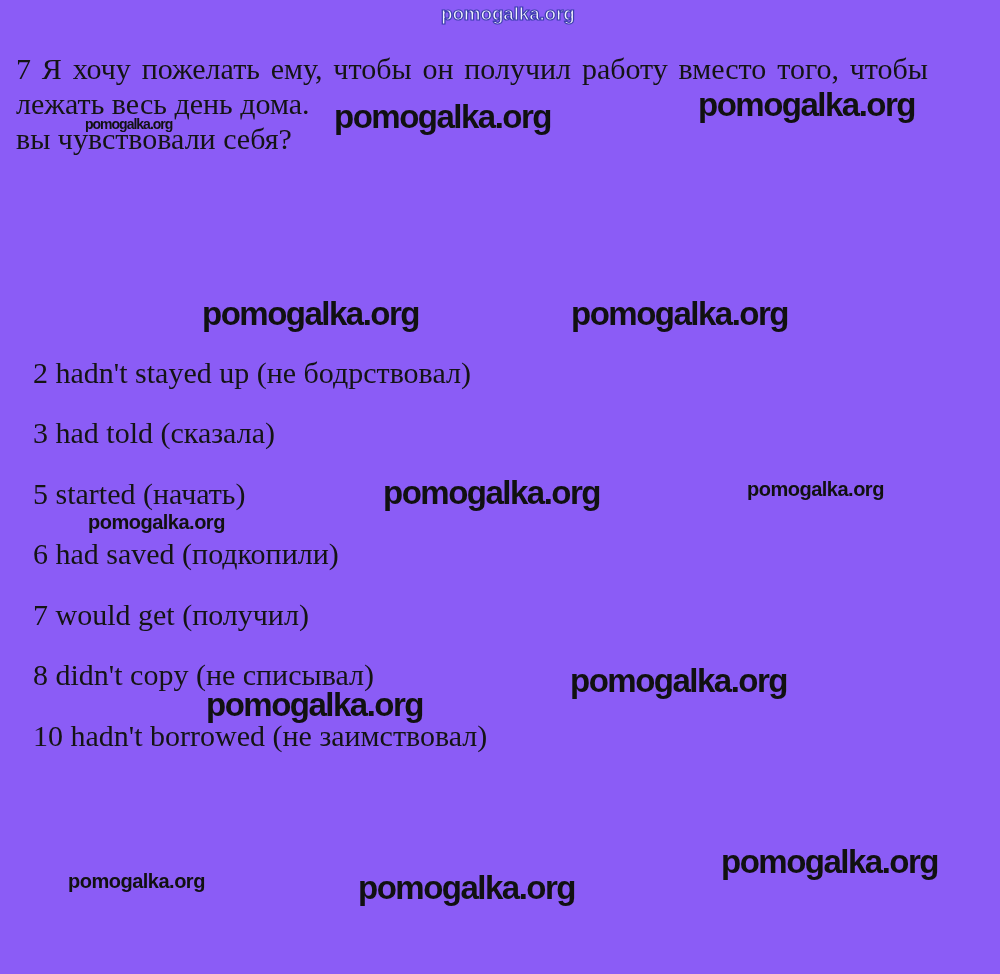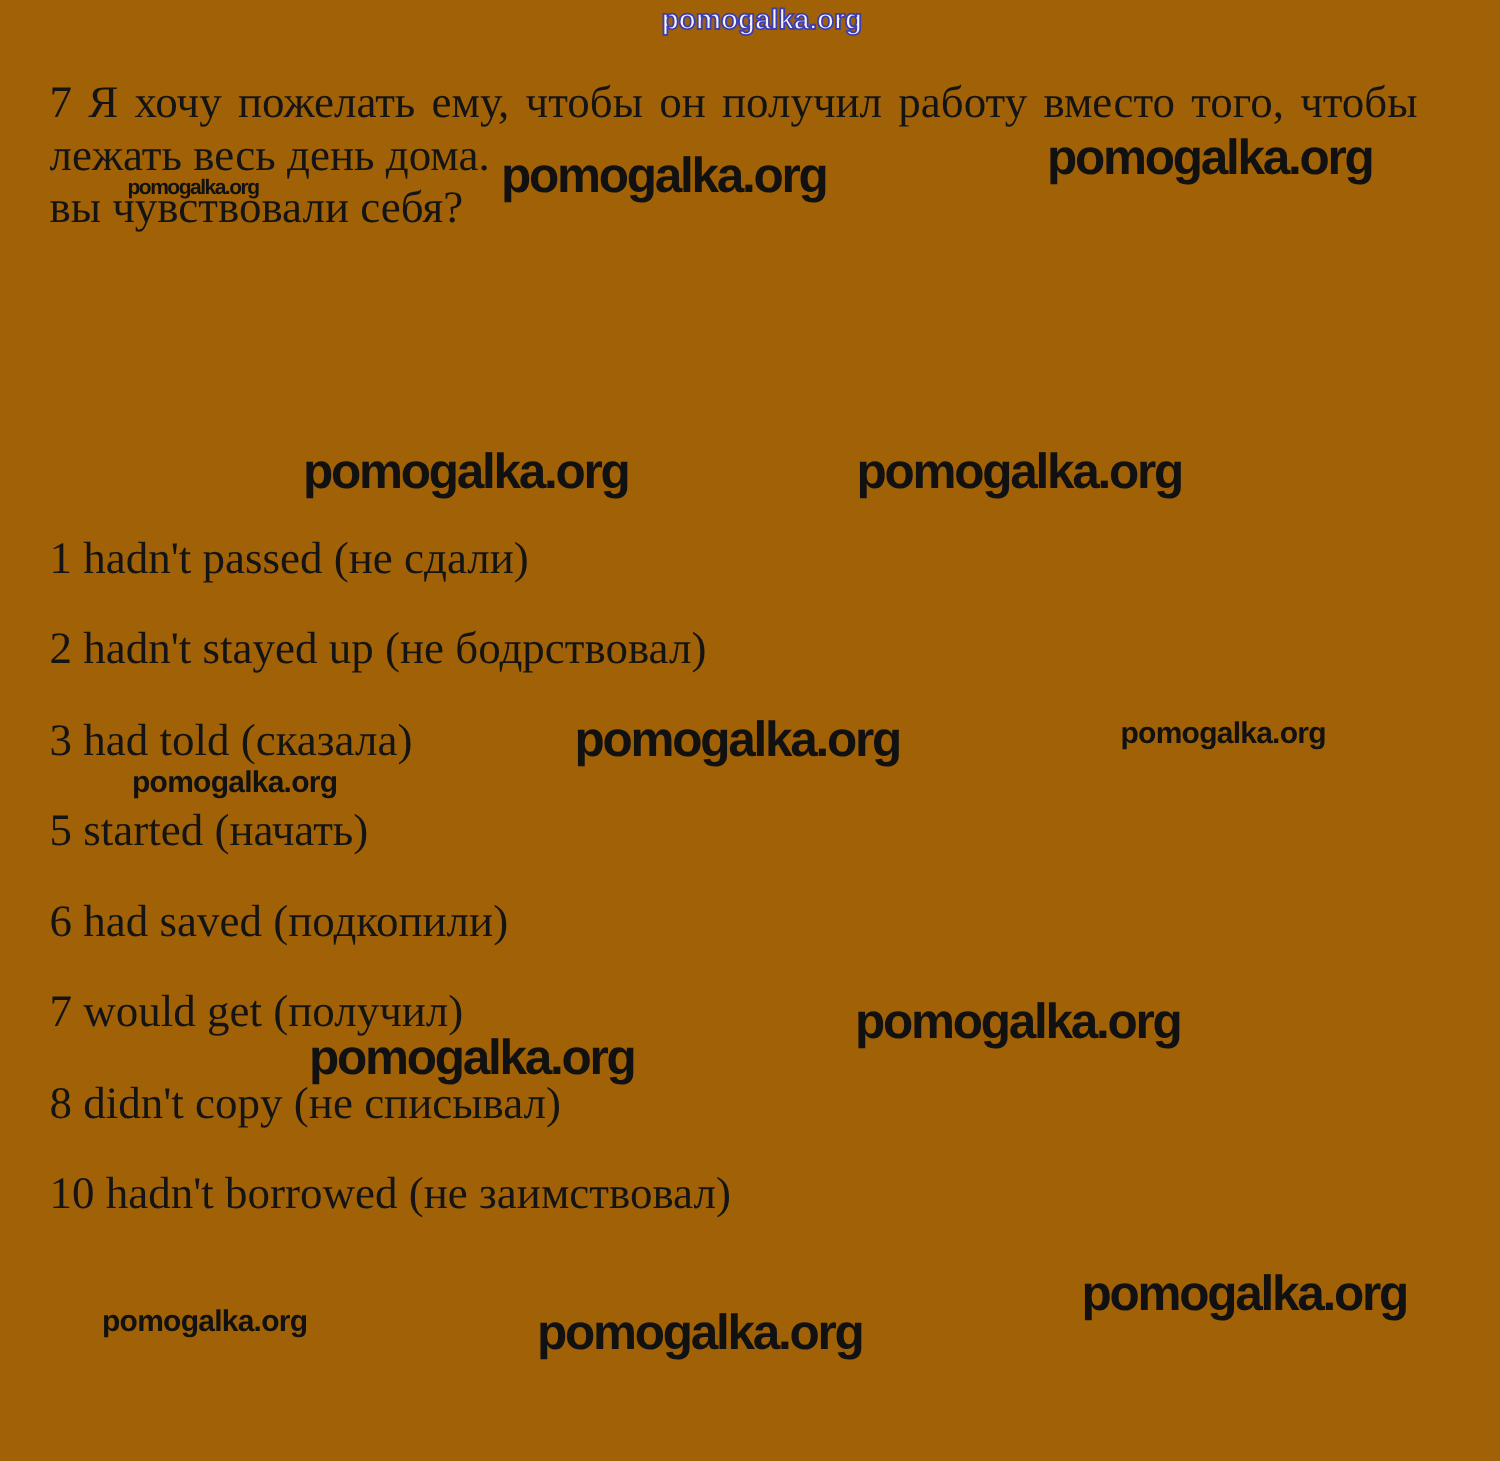--- a/index.html
+++ b/index.html
@@ -1,29 +1,29 @@
 <!DOCTYPE html>
 <html><head>
 <meta charset="utf-8">
 <style>
   * { margin: 0; padding: 0; box-sizing: border-box; }
   html, body { background: #ffffff; }
   .page {
     position: relative;
     width: 1000px;
     height: 974px;
-    background: #a16207;
+    background: #8b5cf6;
     overflow: hidden;
     font-family: "Liberation Serif", serif;
     color: #121212;
   }
   
   .para {
     position: absolute;
-    left: 33px;
+    left: 16px;
     top: 51px;
     width: 912px;
     font-size: 30px;
     line-height: 35px;
     color: #141414;
   }
   .para .line { white-space: nowrap; }
   .para .line.just {
     white-space: normal;
     text-align: justify;
@@ -97,21 +97,20 @@
   <span class="wm wm-med wm-m">pomogalka.org</span>
   <span class="wm wm-big wm-n">pomogalka.org</span>
 
   <div class="para">
     <div class="line just">7 Я хочу пожелать ему, чтобы он получил работу вместо того, чтобы</div>
     <div class="line">лежать весь день дома.</div>
     <div class="line">вы чувствовали себя?</div>
   </div>
 
   <div class="answers">
-    <div class="answer">1 hadn't passed (не сдали)</div>
     <div class="answer">2 hadn't stayed up (не бодрствовал)</div>
     <div class="answer">3 had told (сказала)</div>
     <div class="answer">5 started (начать)</div>
     <div class="answer">6 had saved (подкопили)</div>
     <div class="answer">7 would get (получил)</div>
     <div class="answer">8 didn't copy (не списывал)</div>
     <div class="answer">10 hadn't borrowed (не заимствовал)</div>
   </div>
 
 </div>

